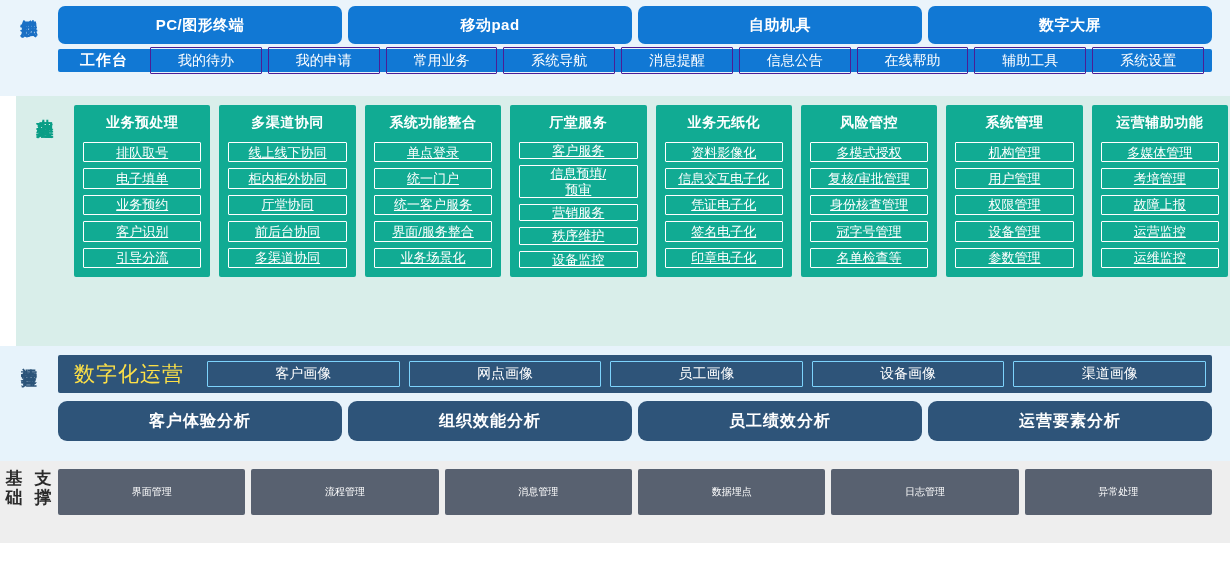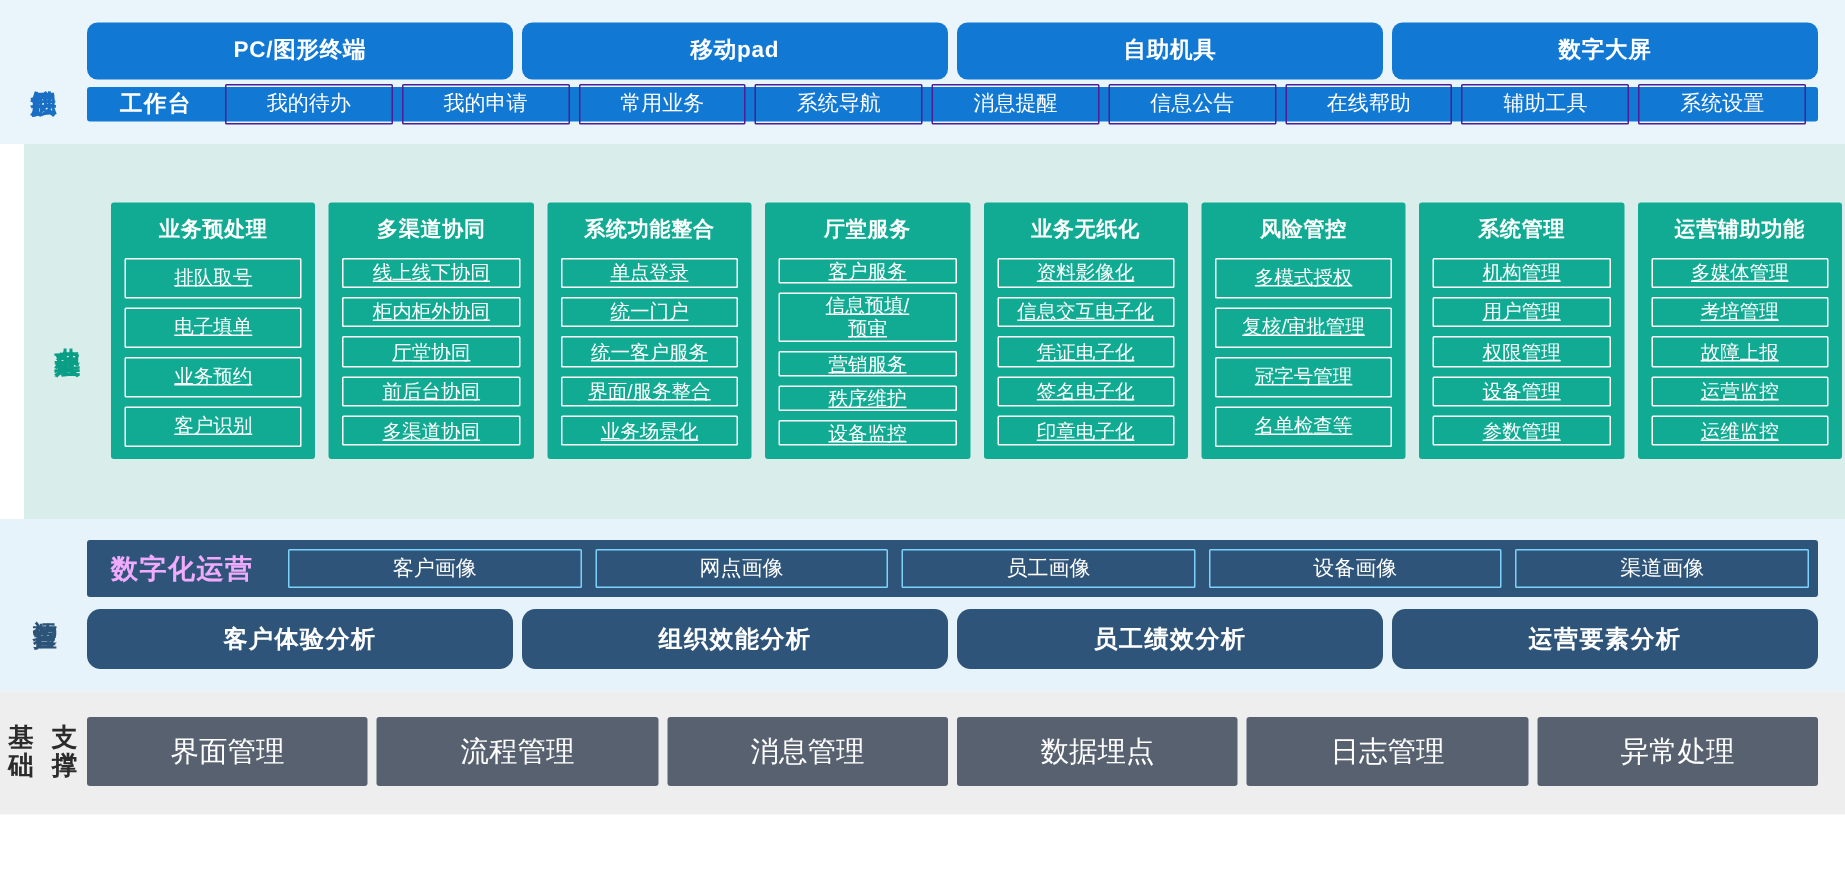--- a/index.html
+++ b/index.html
@@ -15,21 +15,21 @@
     width: 1230px;
     height: 583px;
     display: flex;
     flex-direction: column;
     background: #ffffff;
   }
 
   
   .band {
     display: flex;
-    align-items: center;
+    align-items: flex-start;
     width: 100%;
   }
   .band-label {
     width: 58px;
     min-width: 58px;
     display: flex;
     align-items: center;
     justify-content: center;
     font-weight: bold;
     font-size: 17px;
@@ -164,23 +164,23 @@
   .ops-digital-bar {
     height: 38px;
     background: #2e5479;
     display: flex;
     align-items: center;
     padding: 0 6px;
     gap: 9px;
     border-radius: 2px;
   }
   .ops-digital-title {
-    color: #f0abfc;
-    font-size: 18px;
-    font-weight: bold;
+    color: #fde047;
+    font-size: 21px;
+    font-weight: normal;
     padding: 0 14px 0 10px;
     white-space: nowrap;
     letter-spacing: 1px;
   }
   .ops-chip {
     flex: 1;
     height: 26px;
     border: 1px solid #7dd3fc;
     color: #ffffff;
     font-size: 14px;
@@ -221,21 +221,21 @@
 
   .base-row {
     display: flex;
     gap: 6px;
     height: 46px;
   }
   .base-cell {
     flex: 1;
     background: #586170;
     color: #ffffff;
-    font-size: 19px;
+    font-size: 10px;
     display: flex;
     align-items: center;
     justify-content: center;
     border-radius: 2px;
     white-space: nowrap;
   }
 </style>
 </head>
 <body>
 
@@ -271,20 +271,21 @@
   <section class="band band-business">
     <div class="band-label">业务处理层</div>
     <div class="band-body">
 
       <div class="biz-col">
         <div class="biz-col-title">业务预处理</div>
         <div class="biz-item">排队取号</div>
         <div class="biz-item">电子填单</div>
         <div class="biz-item">业务预约</div>
         <div class="biz-item">客户识别</div>
+        <div class="biz-item">引导分流</div>
       </div>
 
       <div class="biz-col">
         <div class="biz-col-title">多渠道协同</div>
         <div class="biz-item">线上线下协同</div>
         <div class="biz-item">柜内柜外协同</div>
         <div class="biz-item">厅堂协同</div>
         <div class="biz-item">前后台协同</div>
         <div class="biz-item">多渠道协同</div>
       </div>
@@ -314,20 +315,21 @@
         <div class="biz-item">信息交互电子化</div>
         <div class="biz-item">凭证电子化</div>
         <div class="biz-item">签名电子化</div>
         <div class="biz-item">印章电子化</div>
       </div>
 
       <div class="biz-col">
         <div class="biz-col-title">风险管控</div>
         <div class="biz-item">多模式授权</div>
         <div class="biz-item">复核/审批管理</div>
+        <div class="biz-item">身份核查管理</div>
         <div class="biz-item">冠字号管理</div>
         <div class="biz-item">名单检查等</div>
       </div>
 
       <div class="biz-col">
         <div class="biz-col-title">系统管理</div>
         <div class="biz-item">机构管理</div>
         <div class="biz-item">用户管理</div>
         <div class="biz-item">权限管理</div>
         <div class="biz-item">设备管理</div>

